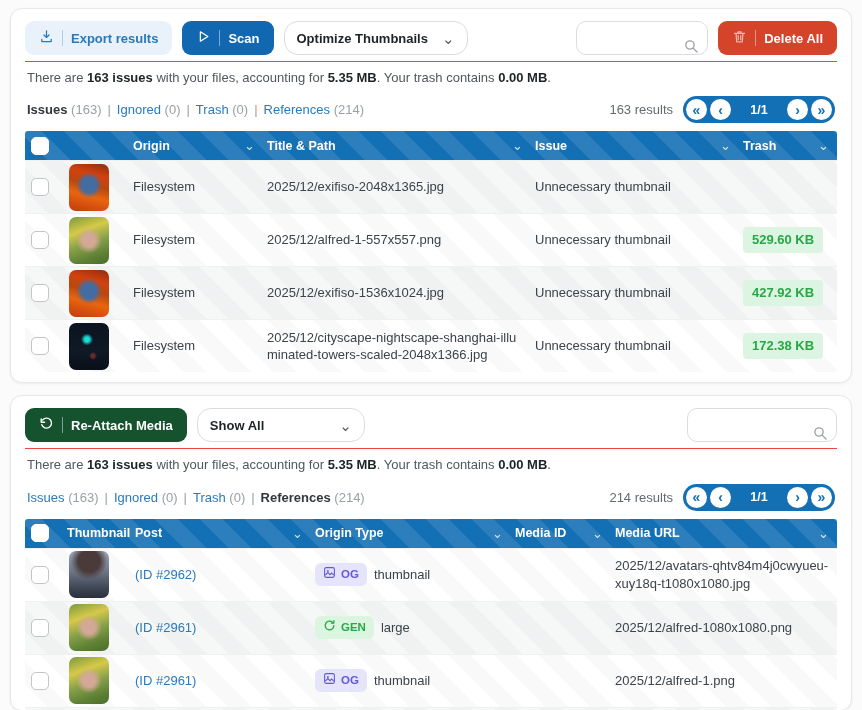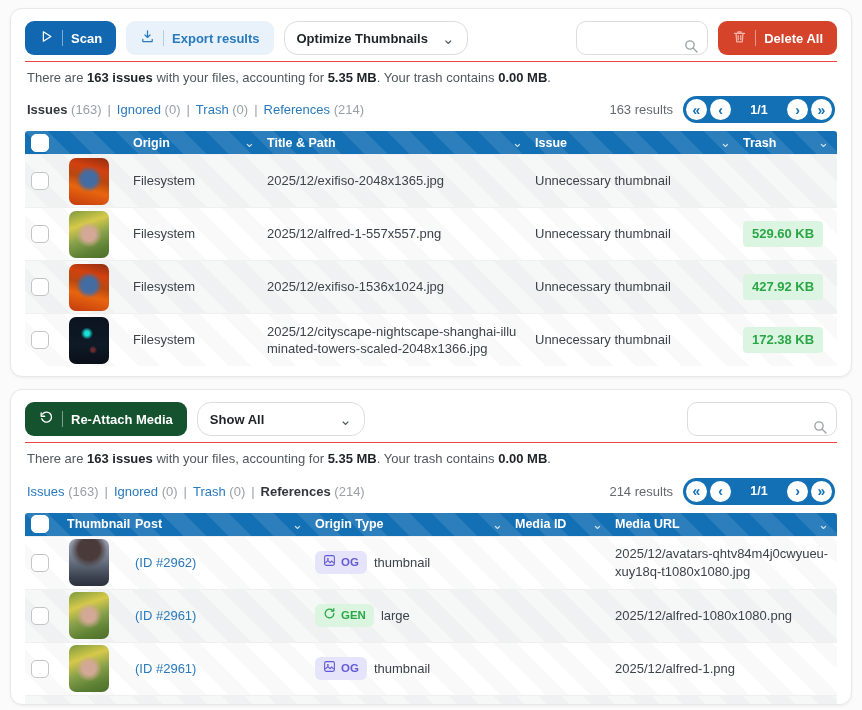--- a/index.html
+++ b/index.html
@@ -87,21 +87,21 @@
   .pagenum { flex: 1; text-align: center; color: #fff; font-weight: 700; font-size: 12.5px; }
 
   
   .table { border-radius: 3px; overflow: hidden; }
   .thead, .trow { display: grid; align-items: center; }
   .t1 .thead, .t1 .trow { grid-template-columns: 38px 66px 134px 268px 208px 1fr; }
   .t2 .thead, .t2 .trow { grid-template-columns: 38px 68px 180px 200px 100px 1fr; }
   .thead {
     background: #1470b4;
     background-image: repeating-linear-gradient(45deg, rgba(255,255,255,0) 0 16px, rgba(255,255,255,.10) 16px 32px);
-    color: #fff; height: 23px; font-weight: 700; font-size: 12.5px;
+    color: #fff; height: 29px; font-weight: 700; font-size: 12.5px;
   }
   .hcell { display: flex; align-items: center; justify-content: space-between; padding: 0 8px 0 4px; }
   .hcell .chev { color: rgba(255,255,255,.8); font-weight: 400; font-size: 13px; }
   .trow {
     min-height: 53px; border-top: 1px solid #f0f0f1; background: #fff;
     background-image: repeating-linear-gradient(45deg, rgba(0,0,0,0) 0 16px, rgba(110,115,125,.045) 16px 32px);
   }
   .t1 .trow:nth-child(even),
   .t2 .trow:nth-child(odd) { background-color: #f6f7f7; }
   .cell { padding: 4px 8px 4px 4px; line-height: 1.35; word-break: break-all; }
@@ -142,38 +142,38 @@
   .origin-text { vertical-align: middle; }
 </style>
 </head>
 <body>
 
 <div class="page">
 
   <section class="panel">
 
     <div class="toolbar">
+      <button class="btn btn-soft">
+        <span>
+          <svg viewBox="0 0 24 24" fill="none" stroke="#2979bd" stroke-width="2" stroke-linecap="round" stroke-linejoin="round">
+              <path d="M12 3v10M8 9.5l4 4 4-4M4.5 16.5V20h15v-3.5"></path>
+            </svg>
+        </span>
+        <span class="vdiv"></span>
+        <span>Export results</span>
+      </button>
+
       <button class="btn btn-primary">
         <span>
           <svg viewBox="0 0 24 24" fill="none" stroke="#fff" stroke-width="2" stroke-linejoin="round">
               <path d="M7 4.5 19 12 7 19.5Z"></path>
             </svg>
         </span>
         <span class="vdiv"></span>
         <span>Scan</span>
-      </button>
-
-      <button class="btn btn-soft">
-        <span>
-          <svg viewBox="0 0 24 24" fill="none" stroke="#2979bd" stroke-width="2" stroke-linecap="round" stroke-linejoin="round">
-              <path d="M12 3v10M8 9.5l4 4 4-4M4.5 16.5V20h15v-3.5"></path>
-            </svg>
-        </span>
-        <span class="vdiv"></span>
-        <span>Export results</span>
       </button>
 
       <div class="select">
         <span>Optimize Thumbnails</span>
         <span class="chev">⌄</span>
       </div>
 
       <div class="spacer"></div>
 
       <div class="search w1">

